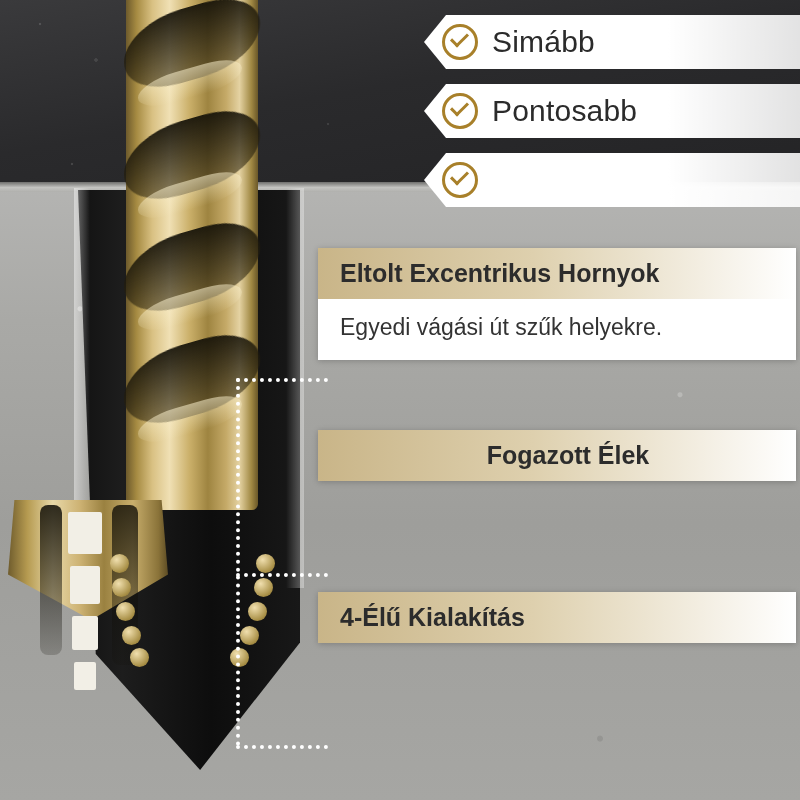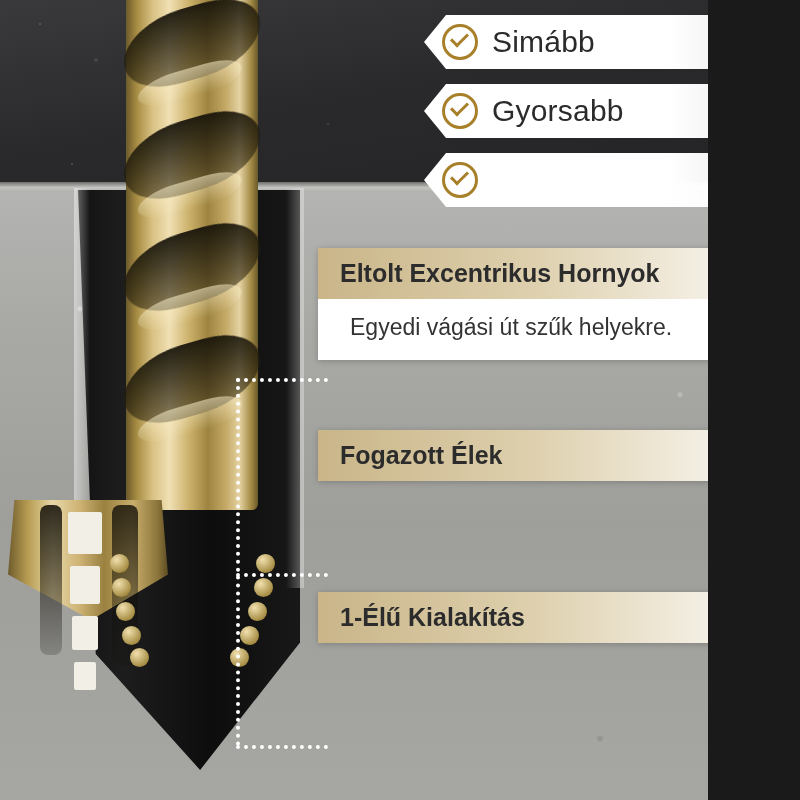--- a/index.html
+++ b/index.html
@@ -5,21 +5,21 @@
   html, body {
     margin: 0;
     padding: 0;
     background: #1a1a1a;
   }
   body {
     font-family: "Liberation Sans", sans-serif;
   }
   .canvas {
     position: relative;
-    width: 708px;
+    width: 800px;
     height: 800px;
     overflow: hidden;
     background: #9c9c9c;
   }
 
   
   .bg-dark {
     position: absolute;
     left: 0; top: 0;
     width: 800px; height: 200px;
@@ -221,24 +221,24 @@
     font-size: 25px;
     font-weight: bold;
     color: #2c2c2c;
     padding: 11px 0 11px 22px;
     white-space: nowrap;
   }
   .card .cbody {
     font-size: 23px;
     color: #333333;
     line-height: 1.42;
-    padding: 12px 18px 16px 32px;
+    padding: 12px 18px 16px 22px;
   }
   #card0 { top: 248px; }
-  #card1 { top: 430px; }
+  #card1 { top: 430px; text-align: center; }
   #card2 { top: 592px; }
 
   
   .dots-h {
     position: absolute;
     height: 0;
     border-top: 4px dotted #ffffff;
   }
   .dots-v {
     position: absolute;
@@ -300,30 +300,30 @@
   <div class="dots-h" id="leader0"></div>
   <div class="dots-h" id="leader1"></div>
   <div class="dots-h" id="leader2"></div>
 
   <div class="banner" id="banner0">
     <span class="check"></span>
     <span class="blabel">Simább</span>
   </div>
   <div class="banner" id="banner1">
     <span class="check"></span>
-    <span class="blabel">Gyorsabb</span>
+    <span class="blabel">Pontosabb</span>
   </div>
   <div class="banner" id="banner2">
     <span class="check"></span>
   </div>
 
   <div class="card" id="card0">
     <div class="ctitle">Eltolt Excentrikus Hornyok</div>
     <div class="cbody">Egyedi vágási út szűk helyekre.</div>
   </div>
   <div class="card" id="card1">
     <div class="ctitle">Fogazott Élek</div>
   </div>
   <div class="card" id="card2">
-    <div class="ctitle">1-Élű Kialakítás</div>
+    <div class="ctitle">4-Élű Kialakítás</div>
   </div>
 
 </div>
 
 </body></html>

